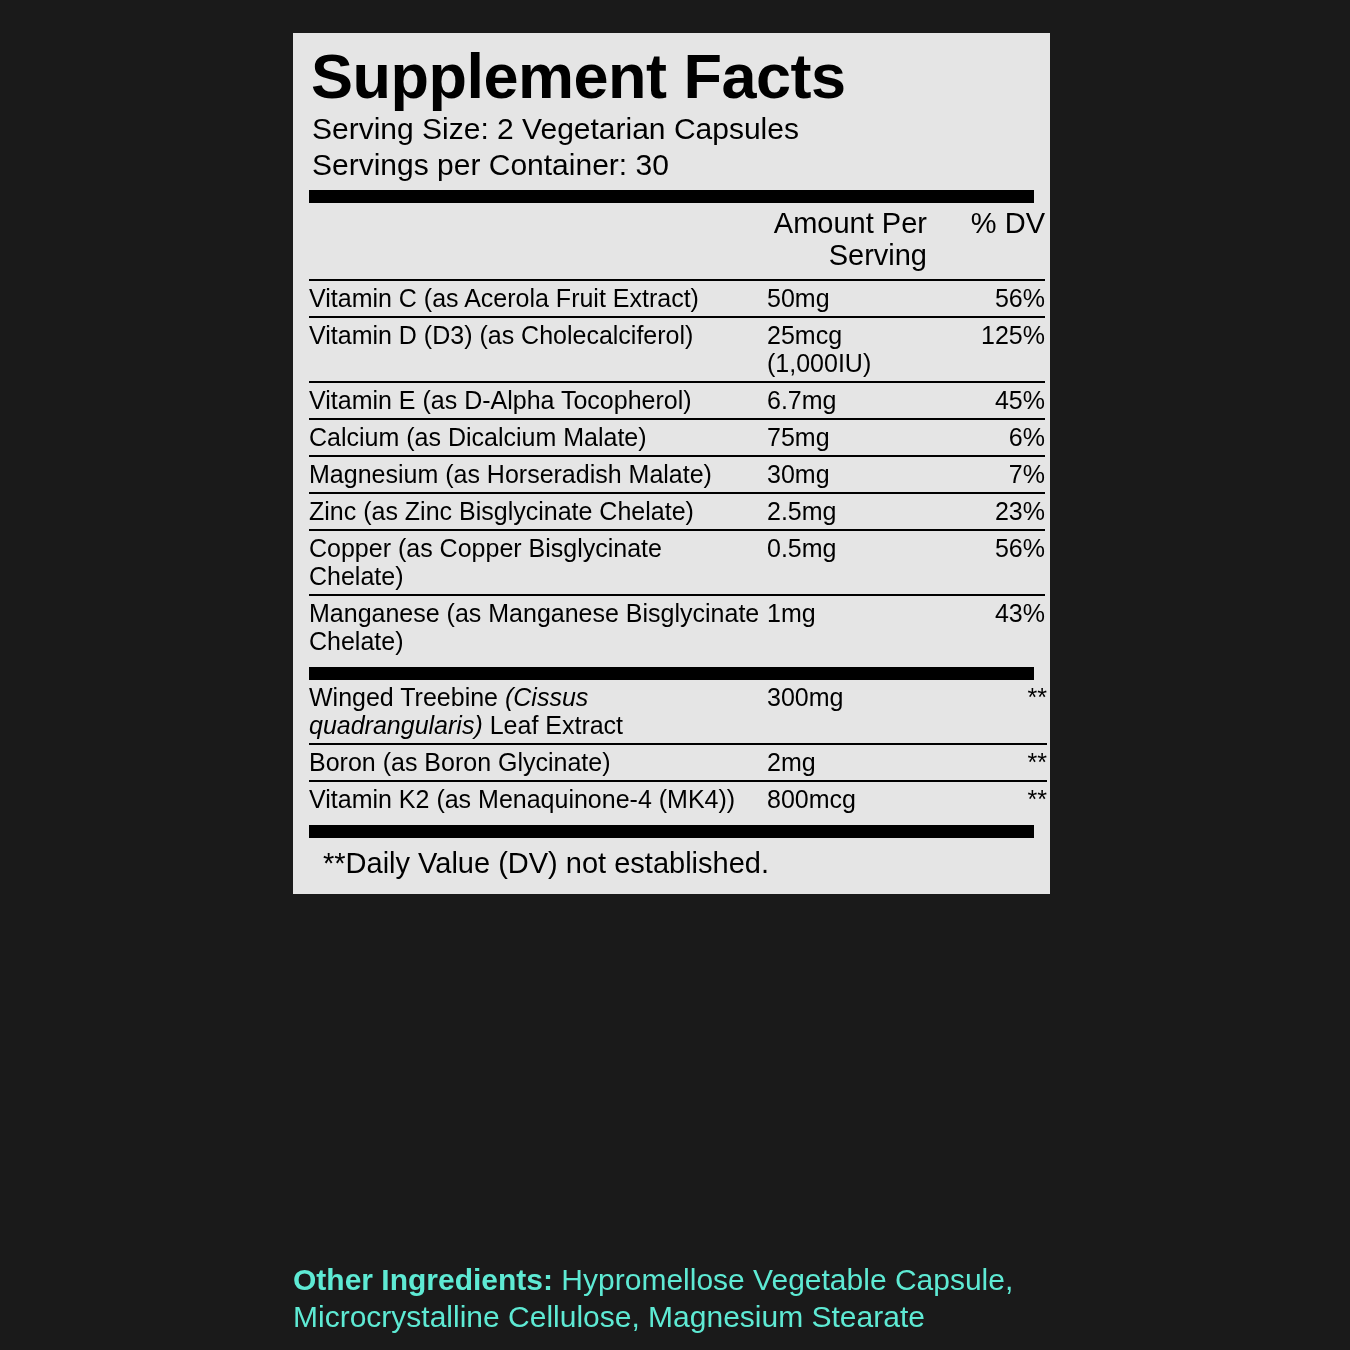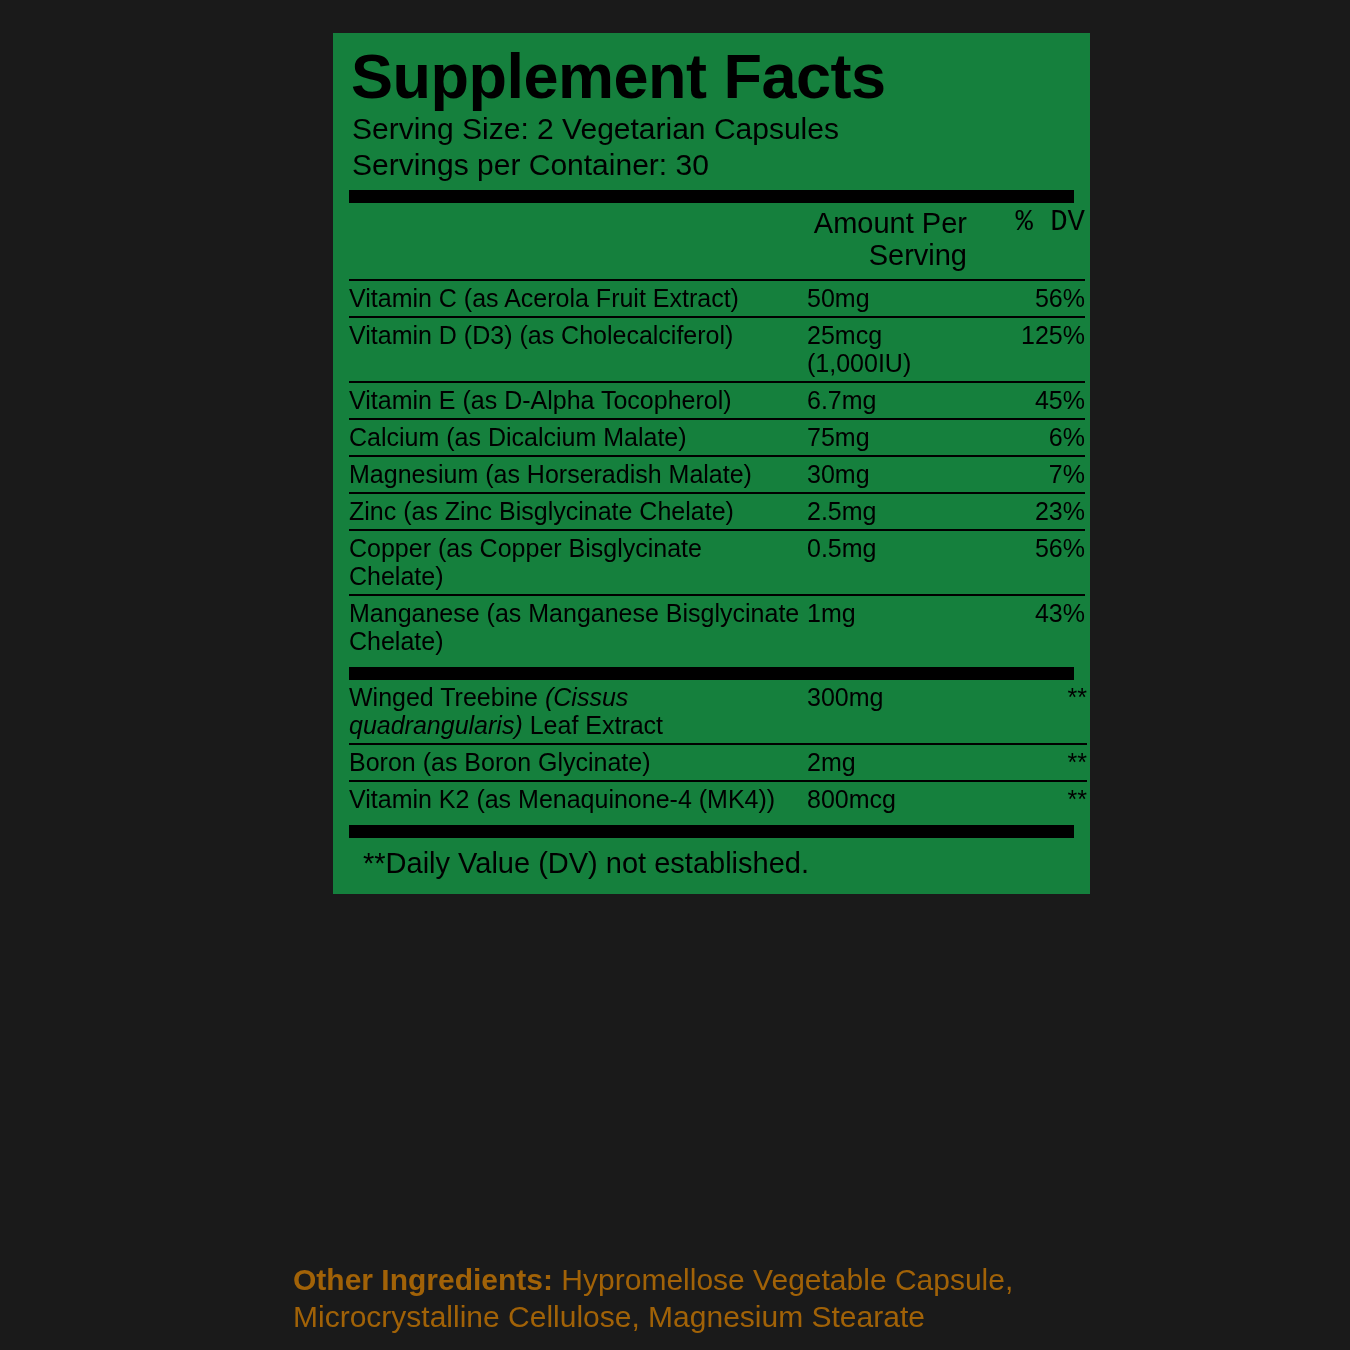--- a/index.html
+++ b/index.html
@@ -17,25 +17,24 @@
     position: relative;
     width: 1350px;
     height: 1350px;
     box-sizing: border-box;
   }
   .panel {
     position: absolute;
     left: 293px;
     top: 33px;
     width: 757px;
-    background: #15803d;
+    background: #e5e5e5;
     color: #000000;
     box-sizing: border-box;
     padding: 6px 16px 14px 16px;
-    margin-left: 40px;
   }
   .title {
     font-size: 63px;
     font-weight: bold;
     letter-spacing: -0.5px;
     line-height: 1.05;
     margin: 4px 0 2px 2px;
     white-space: nowrap;
   }
   .serving-line {
@@ -65,36 +64,36 @@
   .col-dv   { width: 110px; text-align: right; }
   tr.row-sep > td {
     border-top: 2px solid #000;
   }
   tr.head-row td {
     font-size: 29px;
     padding-bottom: 7px;
     padding-top: 4px;
   }
   .amt-hdr { text-align: right; padding-right: 8px !important; }
-  .dv-hdr  { text-align: right; font-family: Liberation Mono, monospace; }
+  .dv-hdr  { text-align: right; }
   .italic { font-style: italic; }
   .dagger {
     font-size: 26px;
     vertical-align: top;
   }
   .footnote {
     font-size: 29px;
     margin: 9px 0 0 14px;
   }
   .other {
     position: absolute;
     left: 293px;
     top: 1262px;
     width: 770px;
-    color: #a16207;
+    color: #5eead4;
     font-size: 30px;
     line-height: 1.22;
   }
   .other b { font-weight: bold; }
 </style>
 </head>
 <body>
 
 <div class="page">
 

